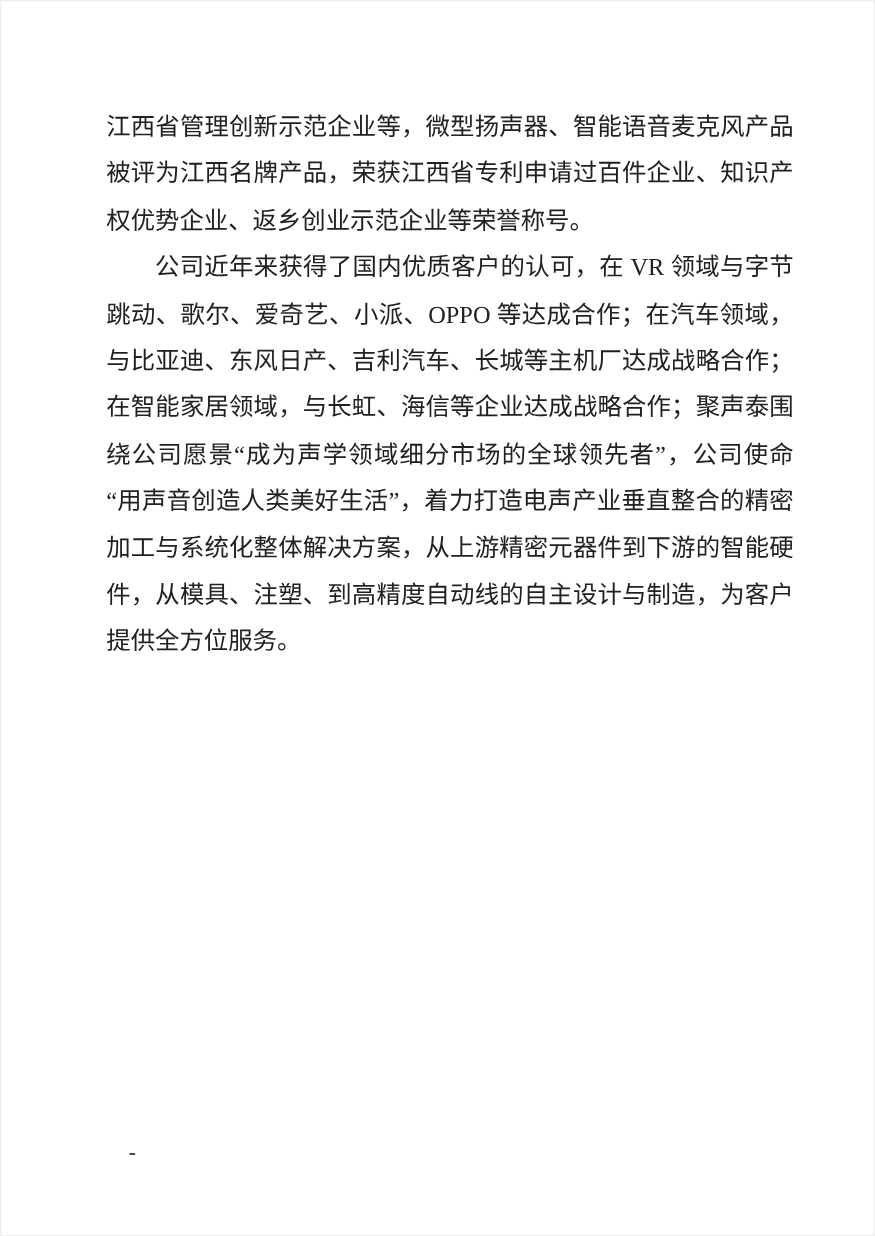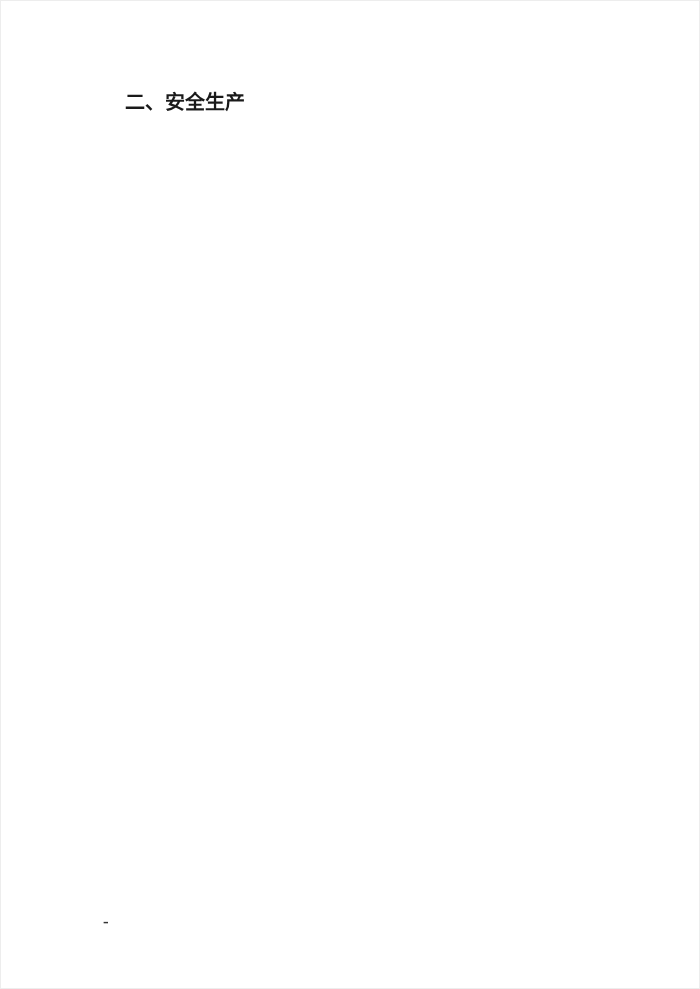--- a/index.html
+++ b/index.html
@@ -57,16 +57,17 @@
     line-height: 17px;
     letter-spacing: -1px;
   }
 </style>
 </head>
 <body>
 
 <div class="page">
   <div class="content">
 
-      <p class="heading-para">二、安全生产</p>
+  <p class="body-para">江西省管理创新示范企业等，微型扬声器、智能语音麦克风产品被评为江西名牌产品，荣获江西省专利申请过百件企业、知识产权优势企业、返乡创业示范企业等荣誉称号。</p>
+      <p class="body-para indent">公司近年来获得了国内优质客户的认可，在 VR 领域与字节跳动、歌尔、爱奇艺、小派、OPPO 等达成合作；在汽车领域，与比亚迪、东风日产、吉利汽车、长城等主机厂达成战略合作；在智能家居领域，与长虹、海信等企业达成战略合作；聚声泰围绕公司愿景“成为声学领域细分市场的全球领先者”，公司使命“用声音创造人类美好生活”，着力打造电声产业垂直整合的精密加工与系统化整体解决方案，从上游精密元器件到下游的智能硬件，从模具、注塑、到高精度自动线的自主设计与制造，为客户提供全方位服务。</p>
     </div>
   <span class="footer-mark">-</span>
 </div>
 
 </body></html>

